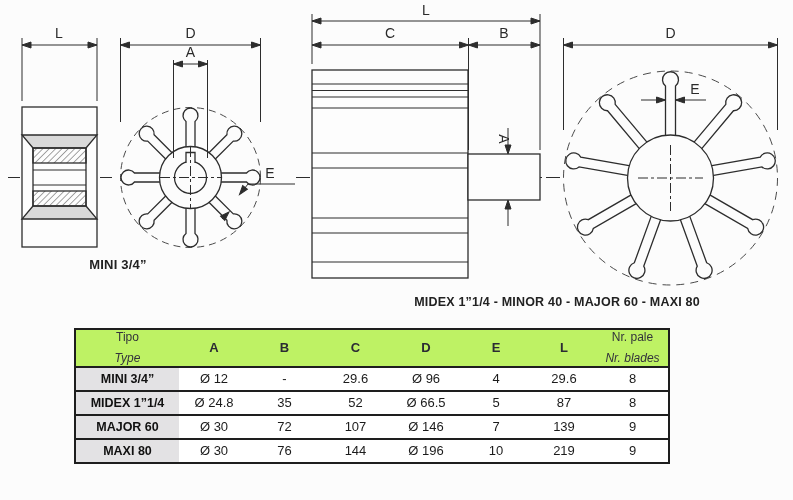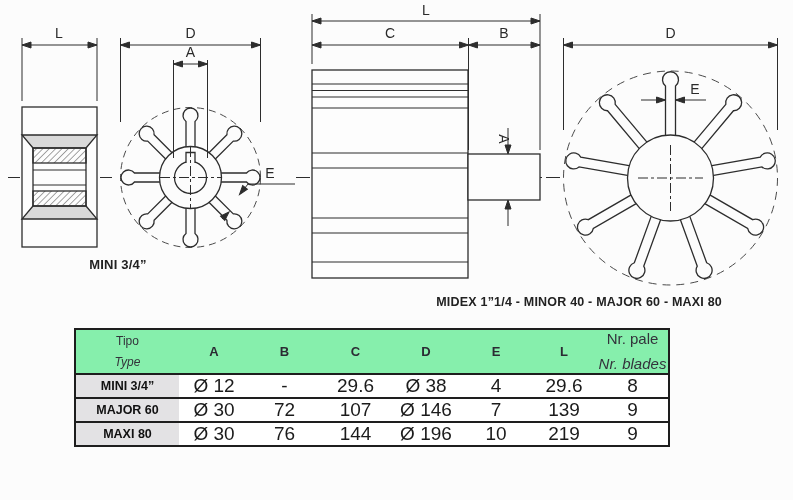--- a/index.html
+++ b/index.html
@@ -8,37 +8,37 @@
     background:#fcfcfc;
     font-family:"Liberation Sans", sans-serif;
     color:#1b1b1b;
   }
   .drawing-svg{position:absolute;left:0;top:0;}
   .caption{
     position:absolute;font-weight:bold;color:#222;
     text-align:center;letter-spacing:0.2px;
   }
   .caption.mini{left:58px;top:257px;width:120px;font-size:13px;}
-  .caption.midex{left:392px;top:295px;width:330px;font-size:12.5px;text-align:right;}
+  .caption.midex{left:392px;top:295px;width:330px;font-size:12.5px;}
 
   table.spec{
     position:absolute;left:74px;top:328px;width:594px;
     border-collapse:collapse;table-layout:fixed;
     background:#ffffff;border:2.5px solid #1e1e1e;
   }
   table.spec td, table.spec th{
     padding:0;text-align:center;vertical-align:middle;
     font-weight:normal;
   }
-  tr.head{height:33px;background:#86efac;}
+  tr.head{height:33px;background:#bef264;}
   tr.head .colletter{font-size:13px;font-weight:bold;color:#2b2b33;}
   .two-line{font-size:12px;line-height:1.2;color:#33333b;}
   .two-line .it{font-style:italic;margin-top:7px;}
   tr.row{height:24px;border-top:2px solid #1e1e1e;}
-  tr.row td{font-size:19px;color:#1b1b1b;}
+  tr.row td{font-size:13px;color:#1b1b1b;}
   tr.row td.rowlabel{
     background:#e3e2e4;font-weight:bold;font-size:12.5px;color:#111;
   }
 </style>
 </head>
 <body>
 
 <svg class="drawing-svg" width="793" height="322" viewBox="0 0 793 322">
   <defs>
     <pattern id="hatch" width="4.5" height="4.5" patternTransform="rotate(45)" patternUnits="userSpaceOnUse">
@@ -220,34 +220,44 @@
         <div class="it">Type</div>
       </div>
     </th>
     <th class="colletter">A</th>
     <th class="colletter">B</th>
     <th class="colletter">C</th>
     <th class="colletter">D</th>
     <th class="colletter">E</th>
     <th class="colletter">L</th>
     <th>
-      <div class="two-line" style="font-size:15px;">
+      <div class="two-line" style="font-size:12px;">
         <div>Nr. pale</div>
         <div class="it">Nr. blades</div>
       </div>
     </th>
   </tr>
   <tr class="row">
     <td class="rowlabel">MINI 3/4”</td>
     <td>Ø 12</td>
     <td>-</td>
     <td>29.6</td>
-    <td>Ø 38</td>
+    <td>Ø 96</td>
     <td>4</td>
     <td>29.6</td>
+    <td>8</td>
+  </tr>
+  <tr class="row">
+    <td class="rowlabel">MIDEX 1”1/4</td>
+    <td>Ø 24.8</td>
+    <td>35</td>
+    <td>52</td>
+    <td>Ø 66.5</td>
+    <td>5</td>
+    <td>87</td>
     <td>8</td>
   </tr>
   <tr class="row">
     <td class="rowlabel">MAJOR 60</td>
     <td>Ø 30</td>
     <td>72</td>
     <td>107</td>
     <td>Ø 146</td>
     <td>7</td>
     <td>139</td>

